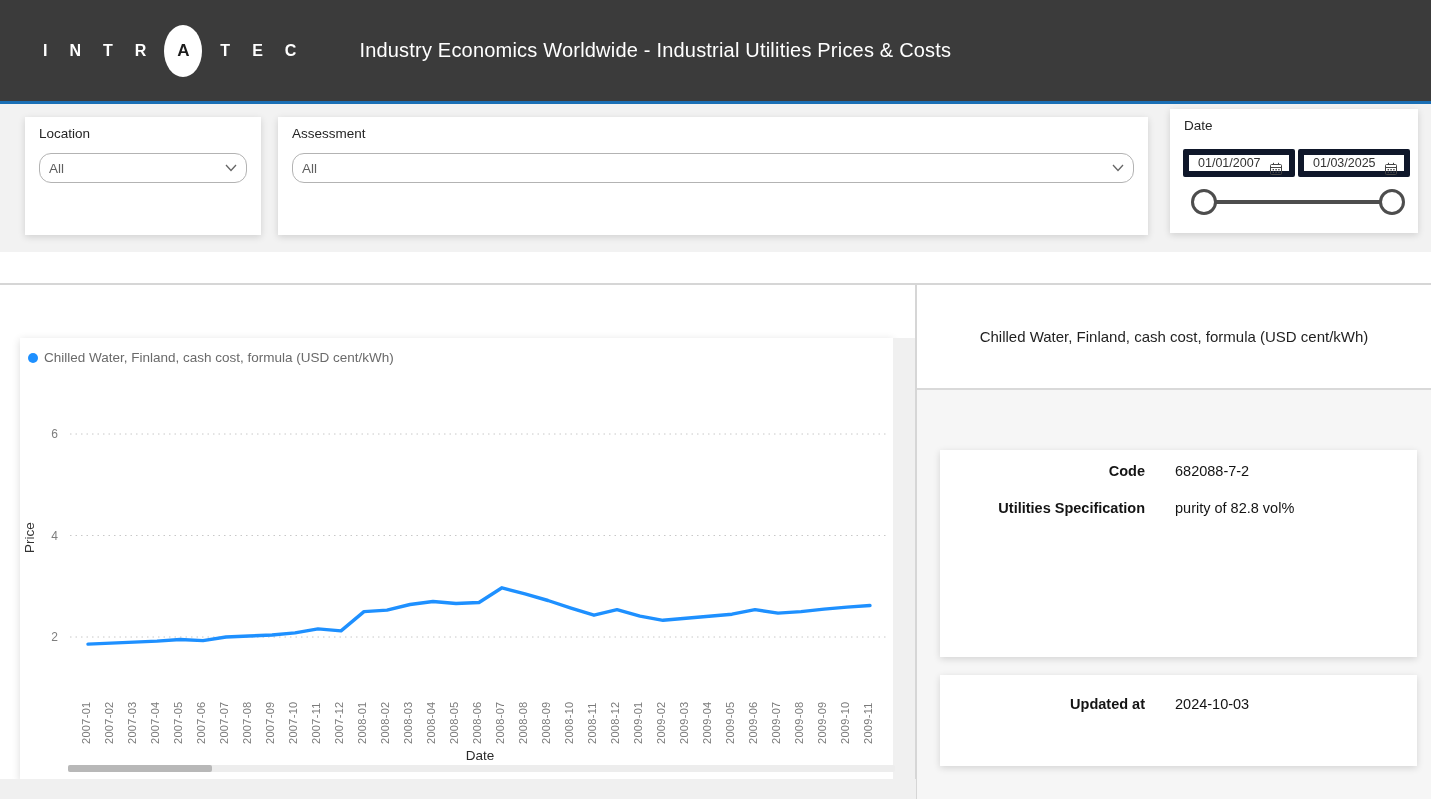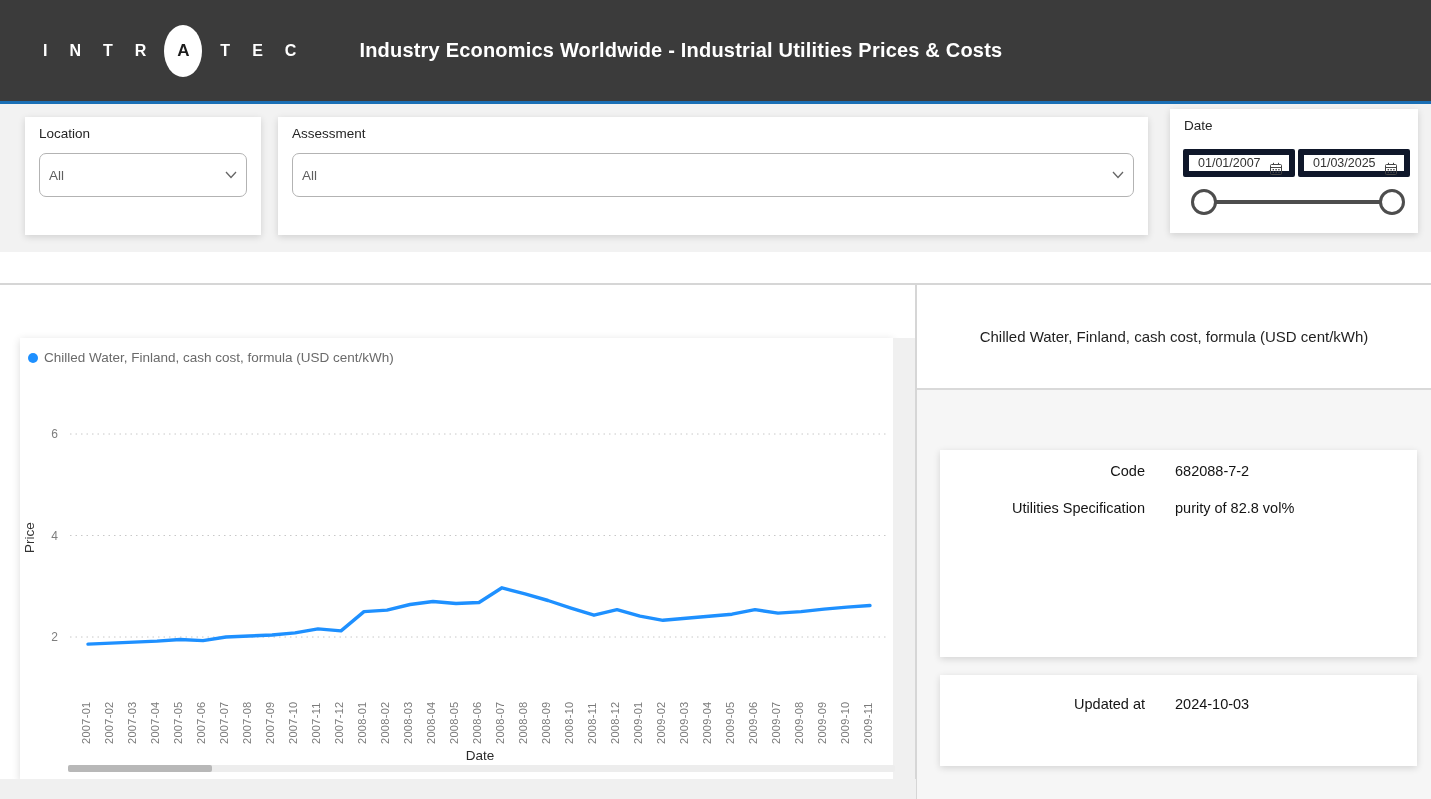--- a/index.html
+++ b/index.html
@@ -14,32 +14,32 @@
     background:#3b3b3b; display:flex; align-items:center; padding-left:32px;
   }
   .accent-line { position:absolute; left:0; top:101px; width:1431px; height:3px; background:#1a6fb5; }
   .logo { display:flex; align-items:center; }
   .logo-letter { color:#ffffff; font-weight:700; font-size:16px; margin:0 11px; }
   .logo-a {
     width:38px; height:52px; background:#ffffff; border-radius:50%;
     display:flex; align-items:center; justify-content:center;
     color:#1c1c1c; font-weight:700; font-size:17px; margin:0 7px;
   }
-  .header-title { color:#ffffff; font-size:20px; font-weight:700; margin-left:52px; letter-spacing:0.2px; }
+  .header-title { color:#ffffff; font-size:20px; font-weight:400; margin-left:52px; letter-spacing:0.2px; }
 
   
   .filter-band { position:absolute; left:0; top:104px; width:1431px; height:148px; background:#f2f2f2; }
   .card { position:absolute; background:#ffffff; box-shadow:0 2px 7px rgba(0,0,0,0.14); }
   .location-card  { left:25px;   top:117px; width:236px; height:118px; }
   .assessment-card{ left:278px;  top:117px; width:870px; height:118px; }
   .date-card      { left:1170px; top:109px; width:248px; height:124px; }
   .filter-label { position:absolute; left:14px; top:9px; font-size:13.5px; color:#252525; }
   .dropdown {
-    position:absolute; left:14px; top:36px; right:14px; height:44px;
-    border:1px solid #b3b3b3; border-radius:7px; background:#ffffff;
+    position:absolute; left:14px; top:36px; right:14px; height:30px;
+    border:1px solid #b3b3b3; border-radius:12px; background:#ffffff;
     display:flex; align-items:center; justify-content:space-between; padding:0 9px; cursor:pointer;
   }
   .dropdown-value { font-size:13.5px; color:#5f5f5f; }
   .chevron { width:12px; height:8px; }
   .date-inputs { position:absolute; left:13px; top:40px; display:flex; gap:3px; }
   .date-input-wrap {
     position:relative; width:112px; height:28px; border:6px solid #0f172a; border-radius:2px;
     background:#ffffff; display:flex; align-items:center;
   }
   .date-input {
@@ -86,21 +86,21 @@
     display:flex; align-items:center; justify-content:center; padding:0 28px; text-align:center;
   }
   .right-title-text { font-size:15px; color:#1f1f1f; font-weight:500; }
   .right-divider { position:absolute; left:917px; top:388px; width:514px; height:2px; background:#d9d9d9; }
   .right-bg { position:absolute; left:917px; top:390px; width:514px; height:409px; background:#f6f6f6; }
   .detail-card-a { left:940px; top:450px; width:477px; height:207px; }
   .detail-card-b { left:940px; top:675px; width:477px; height:91px; }
   .detail-rows { display:grid; row-gap:21px; padding-top:13px; }
   .detail-card-b .detail-rows { padding-top:21px; }
   .detail-row { display:grid; grid-template-columns:205px 1fr; column-gap:30px; }
-  .detail-label { font-size:14.5px; font-weight:400; color:#141414; text-align:right; }
+  .detail-label { font-size:14.5px; font-weight:700; color:#141414; text-align:right; }
   .detail-value { font-size:14.5px; color:#141414; text-align:left; }
 </style>
 </head>
 <body>
 
 <div class="page">
 
   <header class="header" style="background: rgb(59, 59, 59);">
     <div class="logo">
       <span class="logo-letter">I</span>

